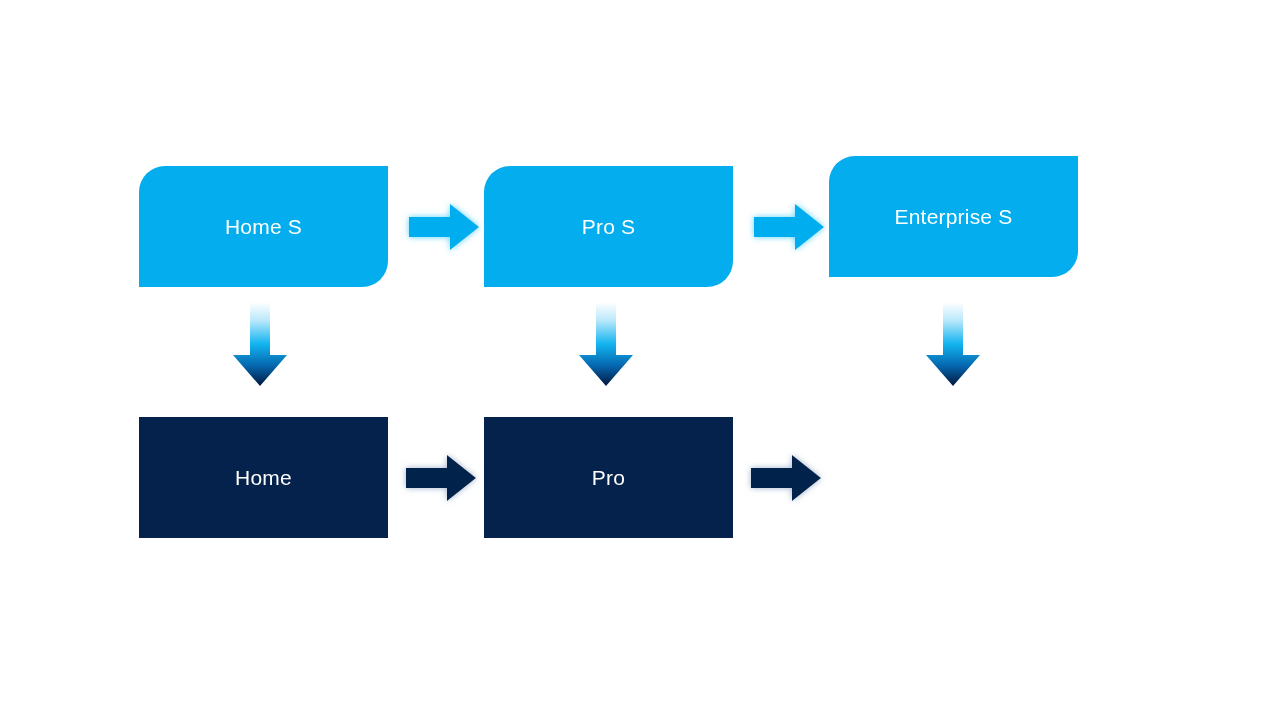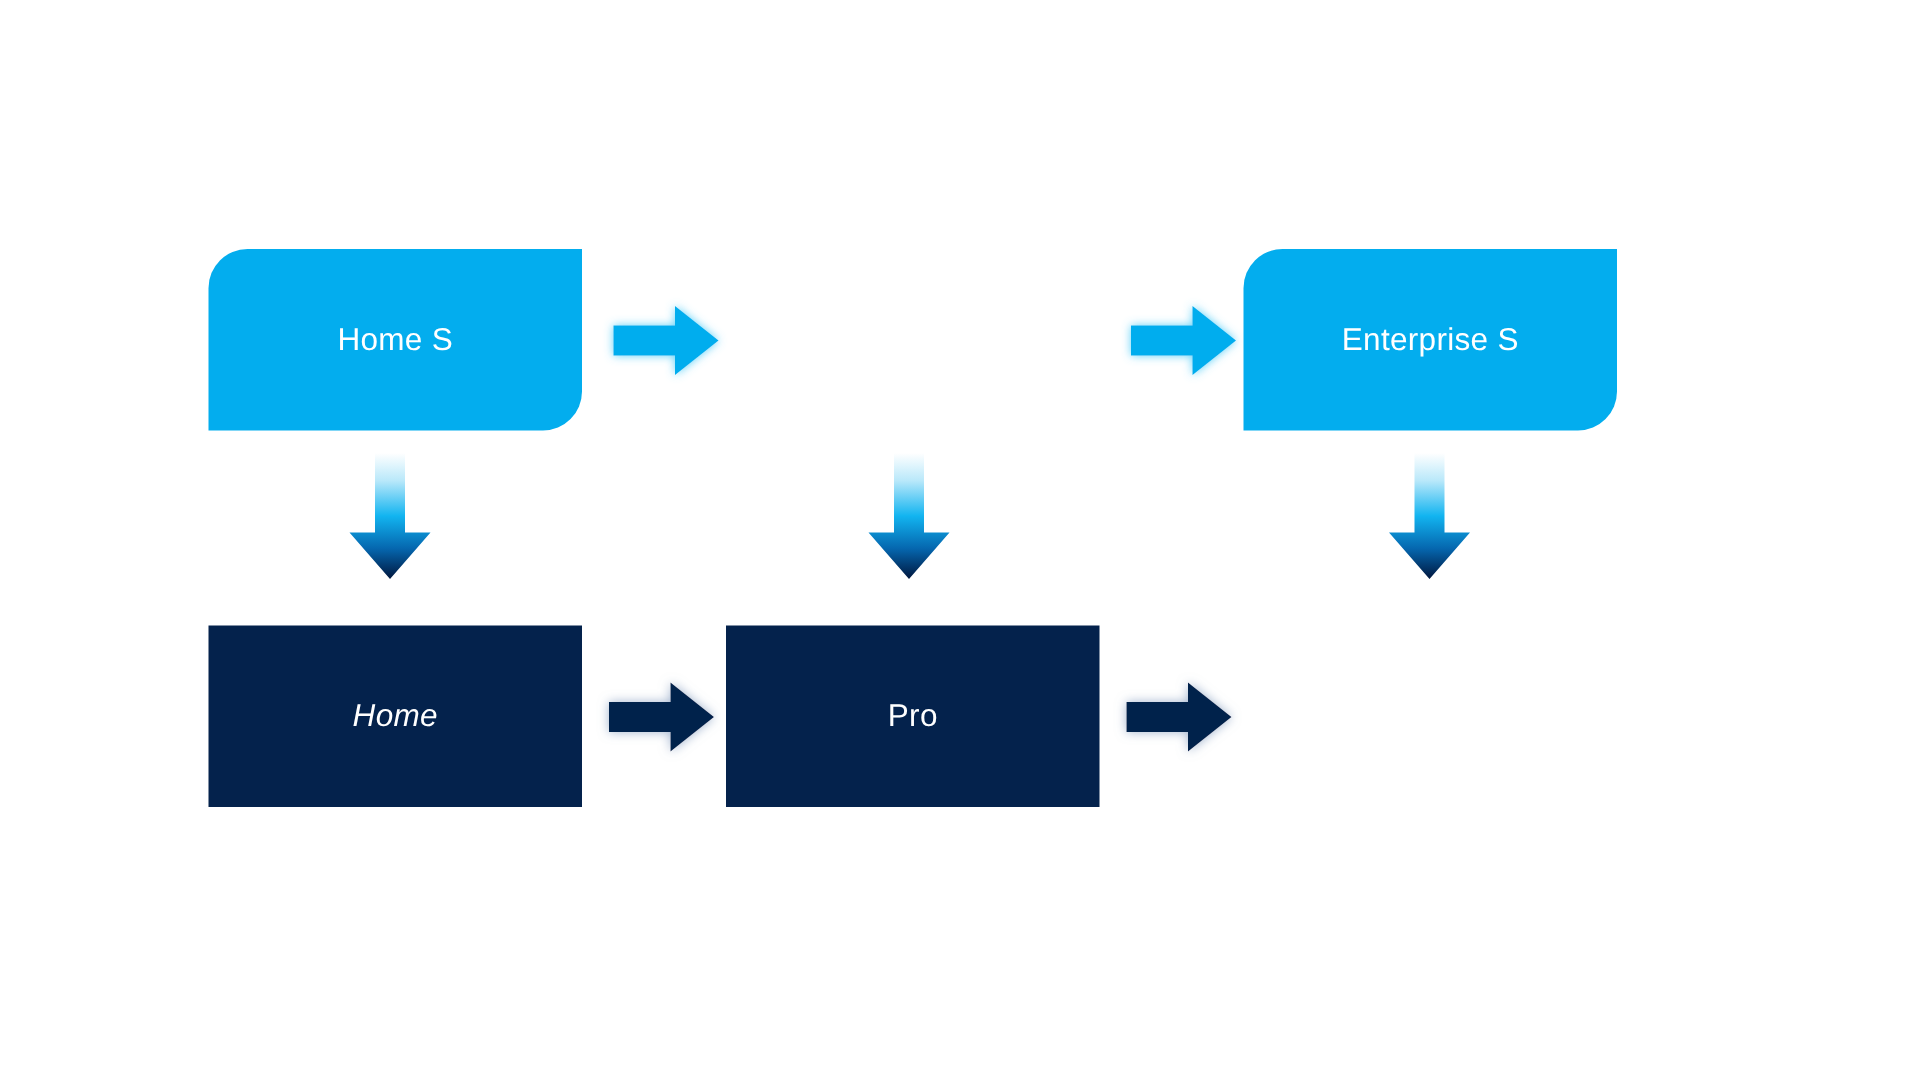--- a/index.html
+++ b/index.html
@@ -46,24 +46,24 @@
 
   
   .node.tier-base {
     background: #04224C;
     border-radius: 0;
   }
 
   
   .node-home-s       { left: 139px; top: 166px; width: 249px; height: 121px; }
   .node-pro-s        { left: 484px; top: 166px; width: 249px; height: 121px; }
-  .node-enterprise-s { left: 829px; top: 166px; width: 249px; height: 121px; }
-
-  
-  .node-home         { left: 139px; top: 417px; width: 249px; height: 121px; font-style: italic; }
+  .node-enterprise-s { left: 829px; top: 156px; width: 249px; height: 121px; }
+
+  
+  .node-home         { left: 139px; top: 417px; width: 249px; height: 121px; }
   .node-pro          { left: 484px; top: 417px; width: 249px; height: 121px; text-align: center; }
   .node-enterprise   { left: 829px; top: 417px; width: 249px; height: 121px; }
 
   
   .arrow {
     position: absolute;
     overflow: visible;
   }
 
   .arrow svg { display: block; overflow: visible; }
@@ -86,20 +86,23 @@
 </style>
 </head>
 <body>
 
 <div id="canvas">
 
   <div class="node tier-s node-home-s">
     <span>Home S</span>
   </div>
 
+  <div class="node tier-s node-pro-s">
+    <span>Pro S</span>
+  </div>
 
   <div class="node tier-s node-enterprise-s">
     <span>Enterprise S</span>
   </div>
 
   <div class="node tier-base node-home">
     <span>Home</span>
   </div>
 
   <div class="node tier-base node-pro">

